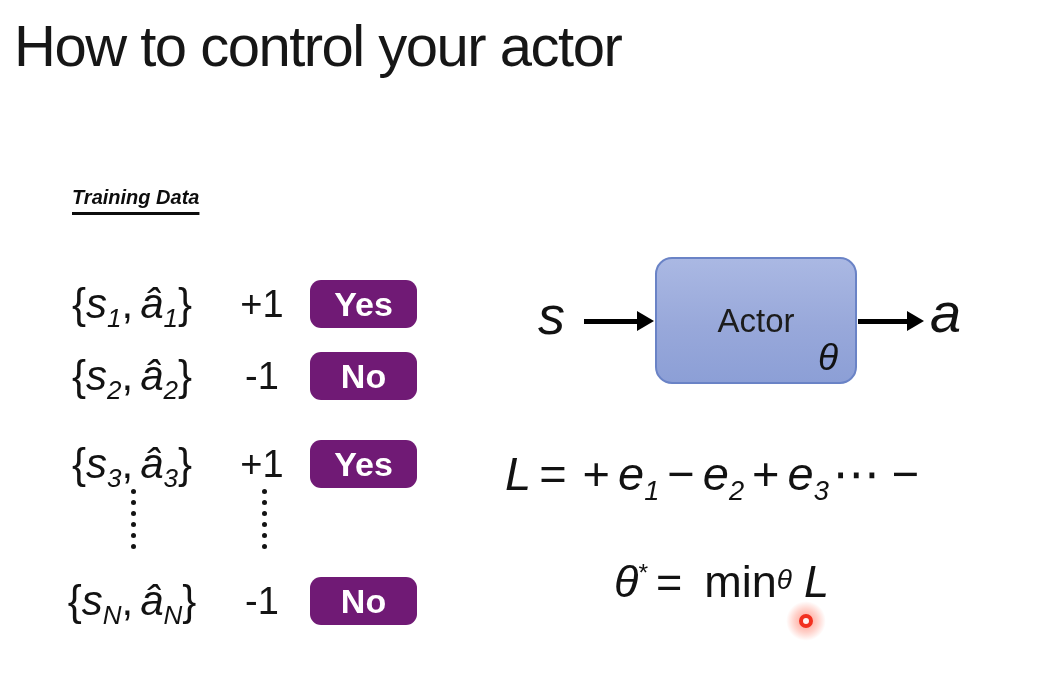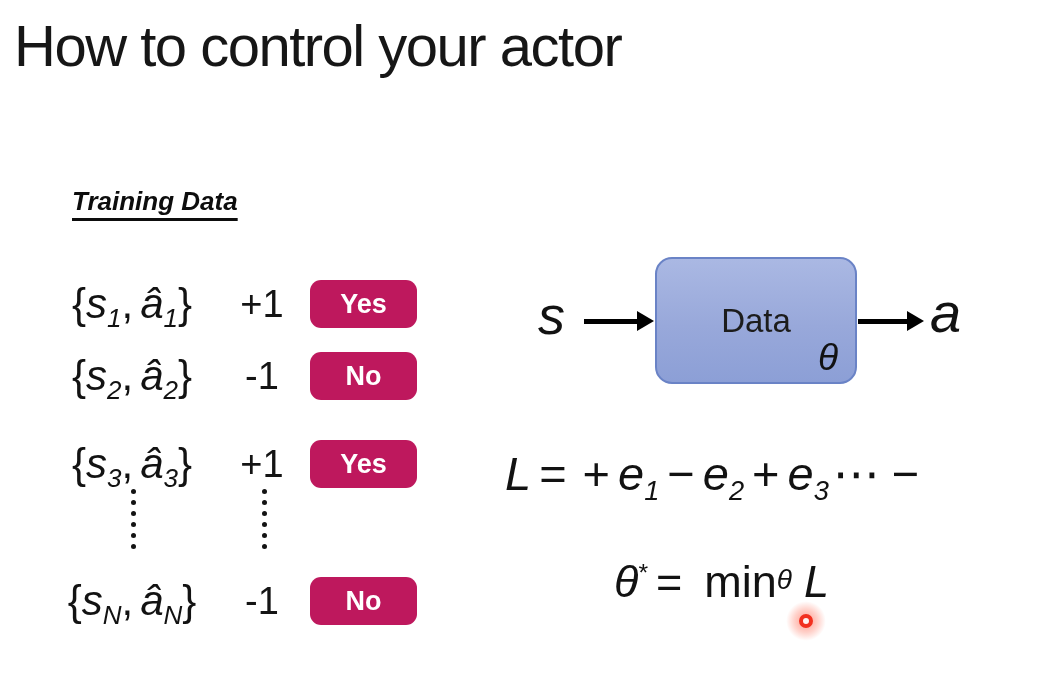--- a/index.html
+++ b/index.html
@@ -7,33 +7,33 @@
     width:1063px;height:697px;background:#ffffff;position:relative;overflow:hidden;
     font-family:"Liberation Sans",sans-serif;color:#121212;
   }
   .abs{position:absolute;}
   .math{font-family:Liberation Sans, sans-serif;font-style:italic;color:#121212;}
   .rm{font-style:normal;}
 
   #title{left:14px;top:12px;font-size:58px;letter-spacing:-1.5px;color:#161616;white-space:nowrap;}
 
   #heading{
-    left:72px;top:186px;font-size:26px;font-weight:bold;font-style:italic;color:#0d0d0d;
+    left:72px;top:186px;font-size:20px;font-weight:bold;font-style:italic;color:#0d0d0d;
     text-decoration:underline;text-underline-offset:8px;text-decoration-thickness:2.5px;
   }
 
   .t-row{position:absolute;left:0;width:440px;height:48px;}
   .pair{position:absolute;left:54px;width:156px;text-align:center;font-size:42px;line-height:48px;white-space:nowrap;}
   .pair sub{font-size:26px;}
   .pair .comma{font-style:normal;margin-right:7px;}
   .sign{position:absolute;left:229px;width:66px;text-align:center;font-size:38px;line-height:48px;color:#141414;font-family:"Liberation Sans",sans-serif;}
   .badge{
-    position:absolute;left:310px;top:0;width:107px;height:48px;background:#be185d;color:#ffffff;
+    position:absolute;left:310px;top:0;width:107px;height:48px;background:#701a75;color:#ffffff;
     border-radius:11px;display:flex;align-items:center;justify-content:center;
-    font-size:27px;font-weight:bold;font-family:"Liberation Sans",sans-serif;
+    font-size:34px;font-weight:bold;font-family:"Liberation Sans",sans-serif;
   }
 
   .vdots{top:489px;display:flex;flex-direction:column;gap:6px;}
   .vdots i{width:5px;height:5px;background:#131313;border-radius:50%;display:block;}
 
   #s-label{left:538px;top:284px;font-size:54px;}
   #a-label{left:930px;top:280px;font-size:56px;}
   .shaft{height:5px;background:#000;top:319px;}
   #arrow1-shaft{left:584px;width:54px;}
   #arrow2-shaft{left:858px;width:50px;}
@@ -117,21 +117,21 @@
   <div class="pair math"><span class="rm">{</span><span>s</span><sub>N</sub><span class="comma">,</span><span>â</span><sub>N</sub><span class="rm">}</span></div>
   <div class="sign">-1</div>
   <div class="badge">No</div>
 </div>
 
 <div class="abs math" id="s-label">s</div>
 <div class="abs shaft" id="arrow1-shaft"></div>
 <div class="abs head" id="arrow1-head"></div>
 
 <div class="abs" id="actor-box">
-  <span id="actor-label">Data</span>
+  <span id="actor-label">Actor</span>
   <span class="abs math" id="actor-param">θ</span>
 </div>
 
 <div class="abs shaft" id="arrow2-shaft"></div>
 <div class="abs head" id="arrow2-head"></div>
 <div class="abs math" id="a-label">a</div>
 
 <div class="abs math formula" id="loss">
   <span>L</span>
   <span class="op">=</span>

